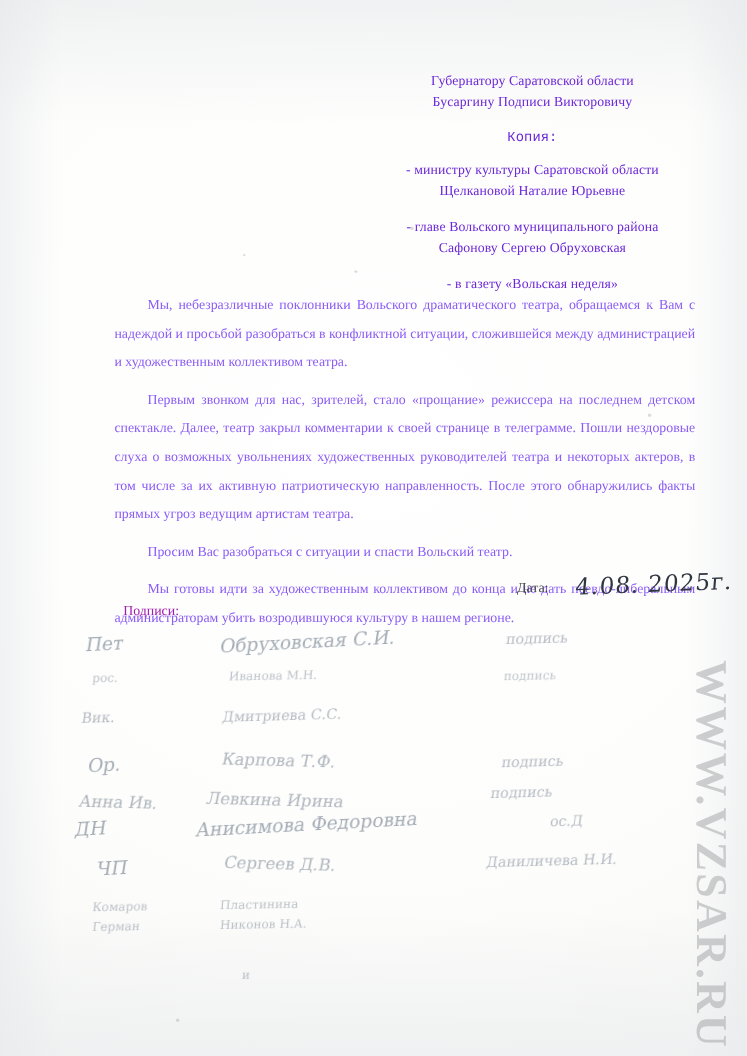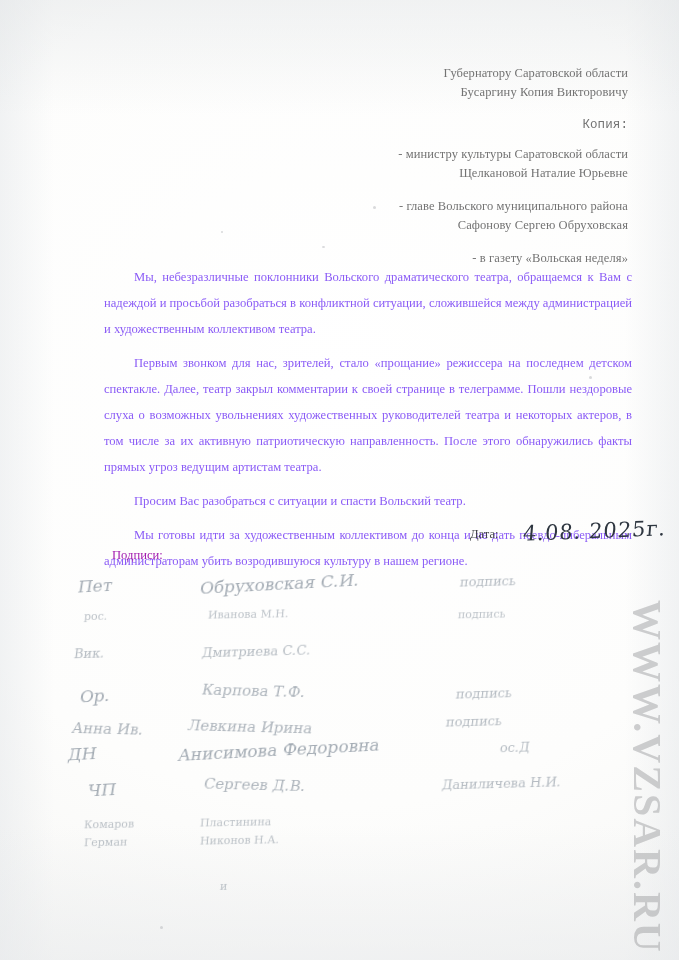--- a/index.html
+++ b/index.html
@@ -40,24 +40,24 @@
     inset: 0;
     color: #3d3f44;
   }
 
   
   .addressee {
     position: absolute;
     left: 340px;
     top: 64px;
     width: 288px;
-    text-align: right;
+    text-align: center;
     font-size: 12.5px;
     line-height: 19px;
-    color: #737373;
+    color: #6d28d9;
     letter-spacing: 0.1px;
   }
   .addressee .line { white-space: nowrap; }
   .addressee .gap { height: 14px; }
   .addressee .copy-label {
     margin-top: 14px;
     margin-bottom: 10px;
     font-family: Liberation Mono, monospace;
   }
 
@@ -156,21 +156,21 @@
 </style>
 </head>
 <body>
 
 <div class="page"></div>
 
 <div class="doc">
 
   <div class="addressee">
     <div class="line">Губернатору Саратовской области</div>
-    <div class="line">Бусаргину Копия Викторовичу</div>
+    <div class="line">Бусаргину Подписи Викторовичу</div>
     <div class="copy-label">Копия:</div>
     <div class="line">- министру культуры Саратовской области</div>
     <div class="line">Щелкановой Наталие Юрьевне</div>
     <div class="gap"></div>
     <div class="line">- главе Вольского муниципального района</div>
     <div class="line">Сафонову Сергею Обруховская</div>
     <div class="gap"></div>
     <div class="line">- в газету «Вольская неделя»</div>
   </div>
 

